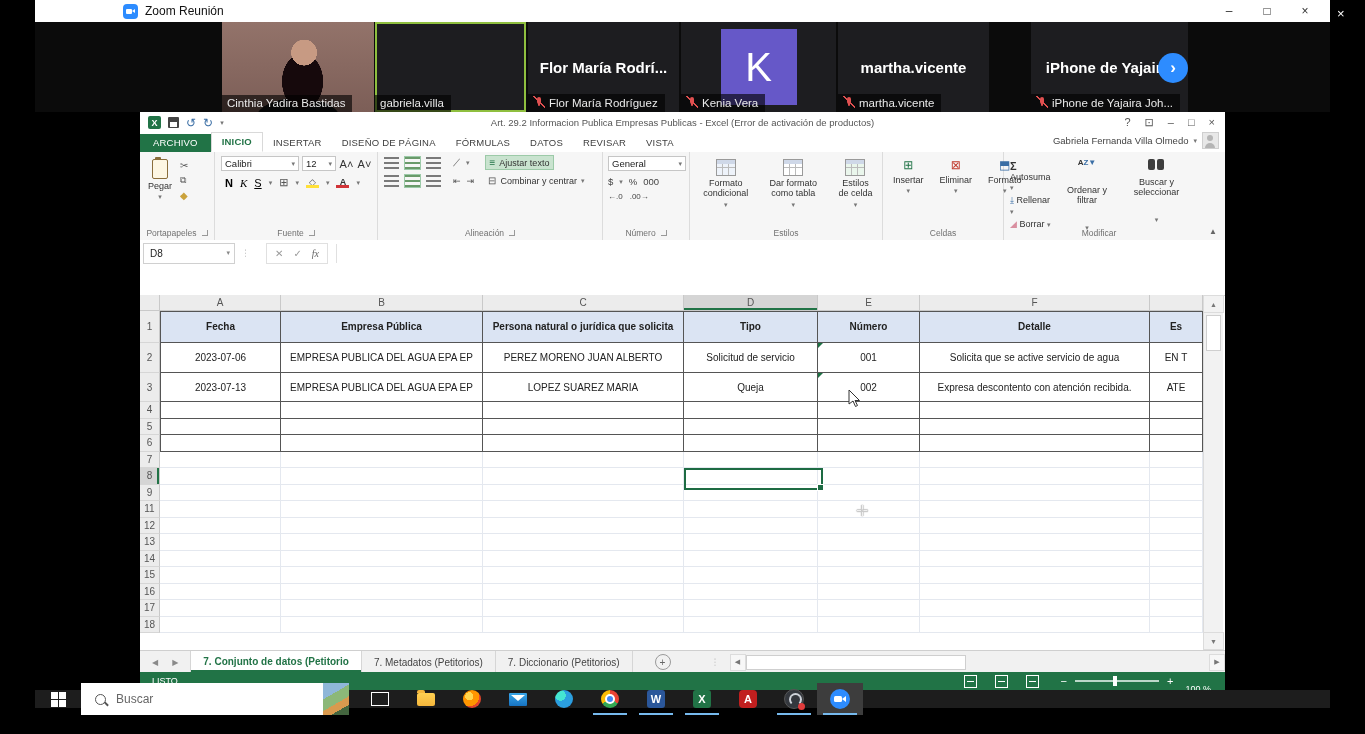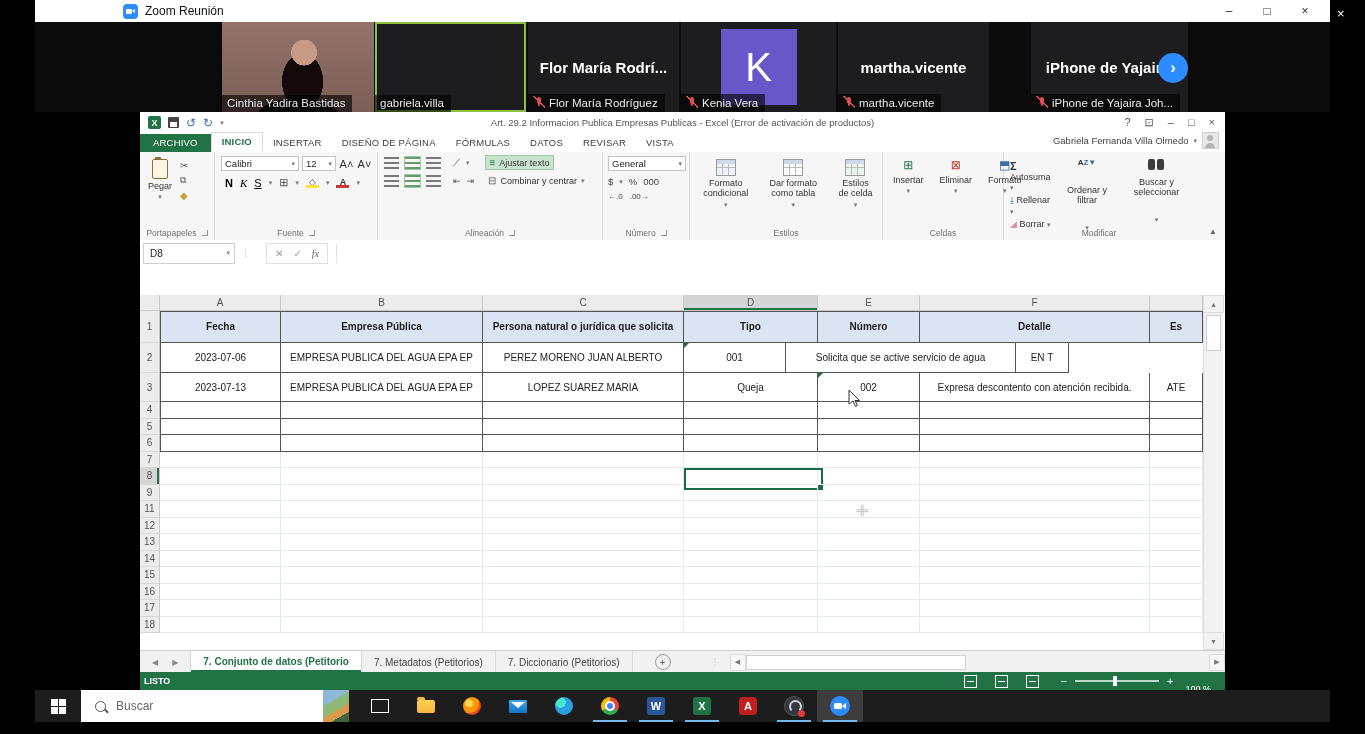--- a/index.html
+++ b/index.html
@@ -122,21 +122,21 @@
   #hscroll{display:flex;align-items:center;margin-left:40px;flex:1}
   #hthumb{width:218px;height:13px;background:#fff;border:1px solid #cfcfcf}
   .hsbtn{width:14px;height:15px;border:1px solid #dcdcdc;background:#f7f7f7;color:#777;font-size:7px;display:flex;align-items:center;justify-content:center}
   
   #sbar{position:absolute;left:0;top:560px;width:100%;height:18px;background:#217346;color:#fff;display:flex;align-items:center;font-size:9px}
   .vico{width:11px;height:11px;border:1px solid #fff;margin-left:18px;background:linear-gradient(#fff 0 0) 50% 50%/7px 1px no-repeat}
   #zslider{display:flex;align-items:center;gap:8px;margin-left:22px}
   #ztrack{width:84px;height:2px;background:#bcd8c9;position:relative}
   #zthumb{position:absolute;left:38px;top:-4px;width:4px;height:10px;background:#fff}
   
-  #tbar{left:35px;top:690px;width:1295px;height:32px;background:#1d1d1d;display:flex;align-items:center}
+  #tbar{left:35px;top:690px;width:1295px;height:18px;background:#1d1d1d;display:flex;align-items:center}
   .tbtn{width:46px;height:32px;display:flex;align-items:center;justify-content:center;position:relative}
   .run::after{content:"";position:absolute;left:6px;right:6px;bottom:0;height:2px;background:#76b9ed}
   .tbtn.activeapp{background:#3d3d3d}
   .winlogo{width:15px;height:15px;display:grid;grid-template-columns:7px 7px;grid-template-rows:7px 7px;gap:1px}
   .winlogo span{background:#fff}
   #sbox{width:268px;height:32px;background:#fff;display:flex;align-items:center;position:relative}
   .mag{width:9px;height:9px;border:1.5px solid #555;border-radius:50%;margin-left:14px;position:relative}
   .mag::after{content:"";position:absolute;left:8px;top:8px;width:5px;height:1.5px;background:#555;transform:rotate(45deg)}
   #sboxtext{font-size:12px;color:#666;margin-left:10px}
   #castle{position:absolute;right:0;top:0;width:26px;height:32px;background:linear-gradient(150deg,#8fb7d8 0 35%,#8cb878 35% 60%,#d99a4e 60% 78%,#44663f 78%)}
@@ -473,20 +473,21 @@
           <div class="gc bcell hcell rtop" style="width: 134px; height: 32px;">Tipo</div>
           <div class="gc bcell hcell rtop" style="width: 102px; height: 32px;">Número</div>
           <div class="gc bcell hcell rtop" style="width: 230px; height: 32px;">Detalle</div>
           <div class="gc bcell hcell rtop" style="width: 53px; height: 32px;">Es</div>
         </div>
         <div class="grow">
           <div class="gc rowhead" style="width: 20px; height: 30px;">2</div>
           <div class="gc bcell cfirst dcell" style="width: 121px; height: 30px;">2023-07-06</div>
           <div class="gc bcell dcell" style="width: 202px; height: 30px;">EMPRESA PUBLICA DEL AGUA EPA EP</div>
           <div class="gc bcell dcell" style="width: 201px; height: 30px;">PEREZ MORENO JUAN ALBERTO</div>
+          <div class="gc bcell dcell" style="width: 134px; height: 30px;">Solicitud de servicio</div>
           <div class="gc bcell dcell tri" style="width: 102px; height: 30px;">001</div>
           <div class="gc bcell dcell" style="width: 230px; height: 30px;">Solicita que se active servicio de agua</div>
           <div class="gc bcell dcell" style="width: 53px; height: 30px;">EN T</div>
         </div>
         <div class="grow">
           <div class="gc rowhead" style="width: 20px; height: 29px;">3</div>
           <div class="gc bcell cfirst dcell" style="width: 121px; height: 29px;">2023-07-13</div>
           <div class="gc bcell dcell" style="width: 202px; height: 29px;">EMPRESA PUBLICA DEL AGUA EPA EP</div>
           <div class="gc bcell dcell" style="width: 201px; height: 29px;">LOPEZ SUAREZ MARIA</div>
           <div class="gc bcell dcell" style="width: 134px; height: 29px;">Queja</div>
@@ -661,21 +662,21 @@
     <div id="hscroll">
       <span style="color:#bbb;font-size:9px;margin-right:10px">⋮</span>
       <div class="hsbtn">◀</div>
       <div id="hthumb"></div>
       <div style="flex:1"></div>
       <div class="hsbtn">▶</div>
     </div>
   </div>
 
   <div id="sbar">
-    <span style="margin-left:4px;font-weight:700">LISTO</span>
+    <span style="margin-left:12px;font-weight:400">LISTO</span>
     <span style="margin-left:auto"></span>
     <span class="vico"></span>
     <span class="vico"></span>
     <span class="vico"></span>
     <div id="zslider">
       <span style="font-size:11px">−</span>
       <span id="ztrack">
           <span id="zthumb"></span>
         </span>
       <span style="font-size:11px">+</span>

